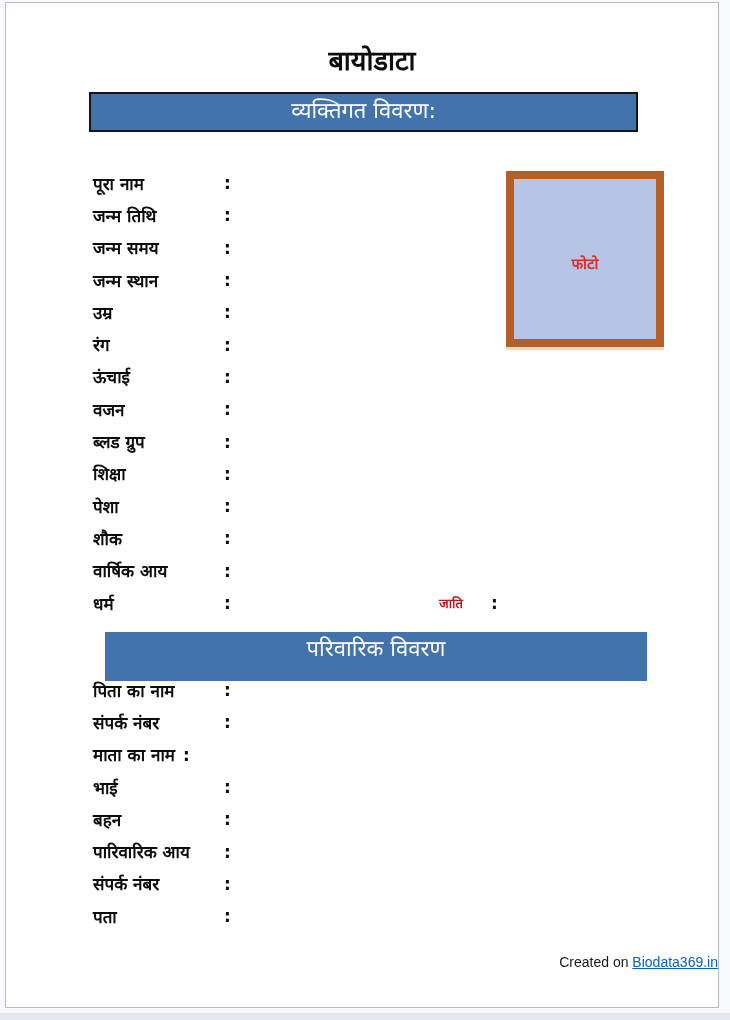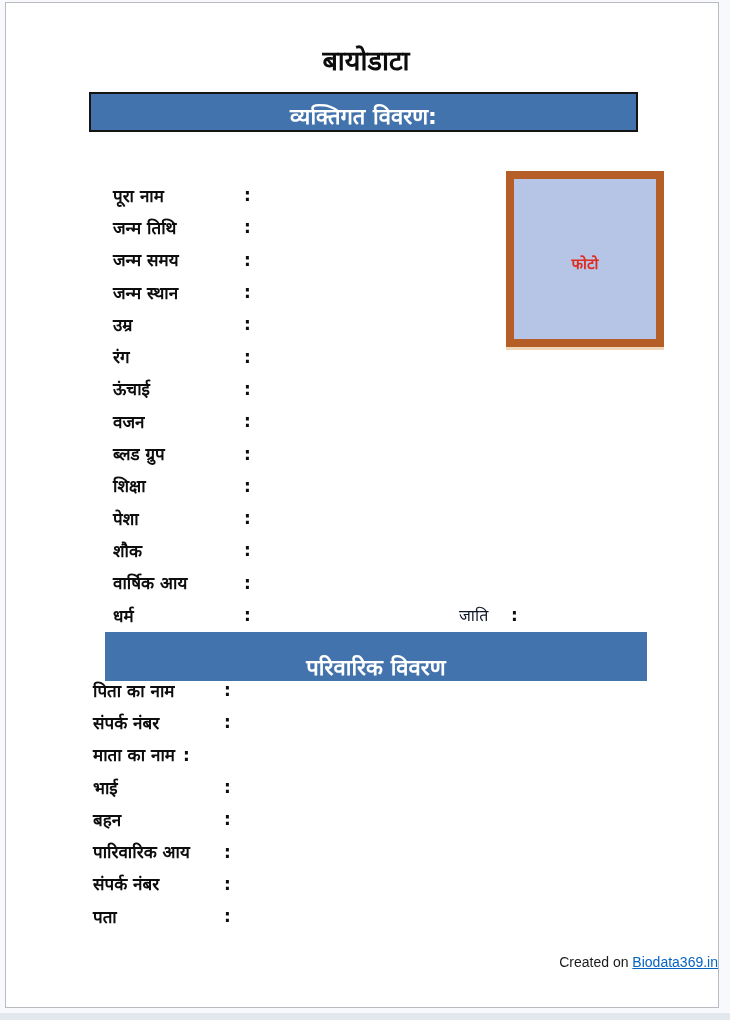--- a/index.html
+++ b/index.html
@@ -10,45 +10,45 @@
     font-family:"DejaVu Sans","Liberation Sans",sans-serif;
     overflow:hidden;
   }
   .page {
     position:absolute; left:5px; top:2px;
     width:714px; height:1006px;
     background:#ffffff;
     border:1px solid #b9babf;
   }
   .doc-title {
-    position:absolute; top:38px; left:4px; width:100%;
+    position:absolute; top:38px; left:10px; width:100%;
     text-align:center;
     font-size:27px; font-weight:700; color:#0d0d0d;
   }
   .section-bar {
     position:absolute;
     background:#4273ac;
-    display:flex; align-items:flex-end; justify-content:center;
-    color:#ffffff; font-weight:700; font-size:22px;
+    display:flex; align-items:flex-start; justify-content:center;
+    color:#ffffff; font-weight:400; font-size:22px;
   }
   .bar-personal { left:83px; top:89px; width:549px; height:40px; border:2px solid #141414; }
   .bar-family  { left:87px; top:629px; width:542px; height:49px;margin-left:12px; }
   .fields { position:absolute; left:87px; }
-  .fields-personal { top:176px;margin-left:20px; }
+  .fields-personal { top:164px; }
   .fields-family  { top:671px; }
   .row { position:relative; height:32.3px; display:flex; align-items:center; }
   .row .label { font-size:17px; font-weight:700; color:#0d0d0d; white-space:nowrap; }
   .row .colon {
     position:absolute; left:131px;
     font-size:17px; font-weight:700; color:#0d0d0d;
   }
   .row .colon.near { left:90px; }
   .row .caste-label {
     position:absolute; left:346px;
-    font-size:16px; font-weight:400; color:#0f172a;
+    font-size:13px; font-weight:700; color:#b91c1c;
   }
   .row .caste-colon {
     position:absolute; left:398px;
     font-size:17px; font-weight:700; color:#0d0d0d;
   }
   .photo-box {
     position:absolute; left:500px; top:168px;
     width:158px; height:176px;
     background:#b6c5e6;
     border:8px solid #b65e28;

